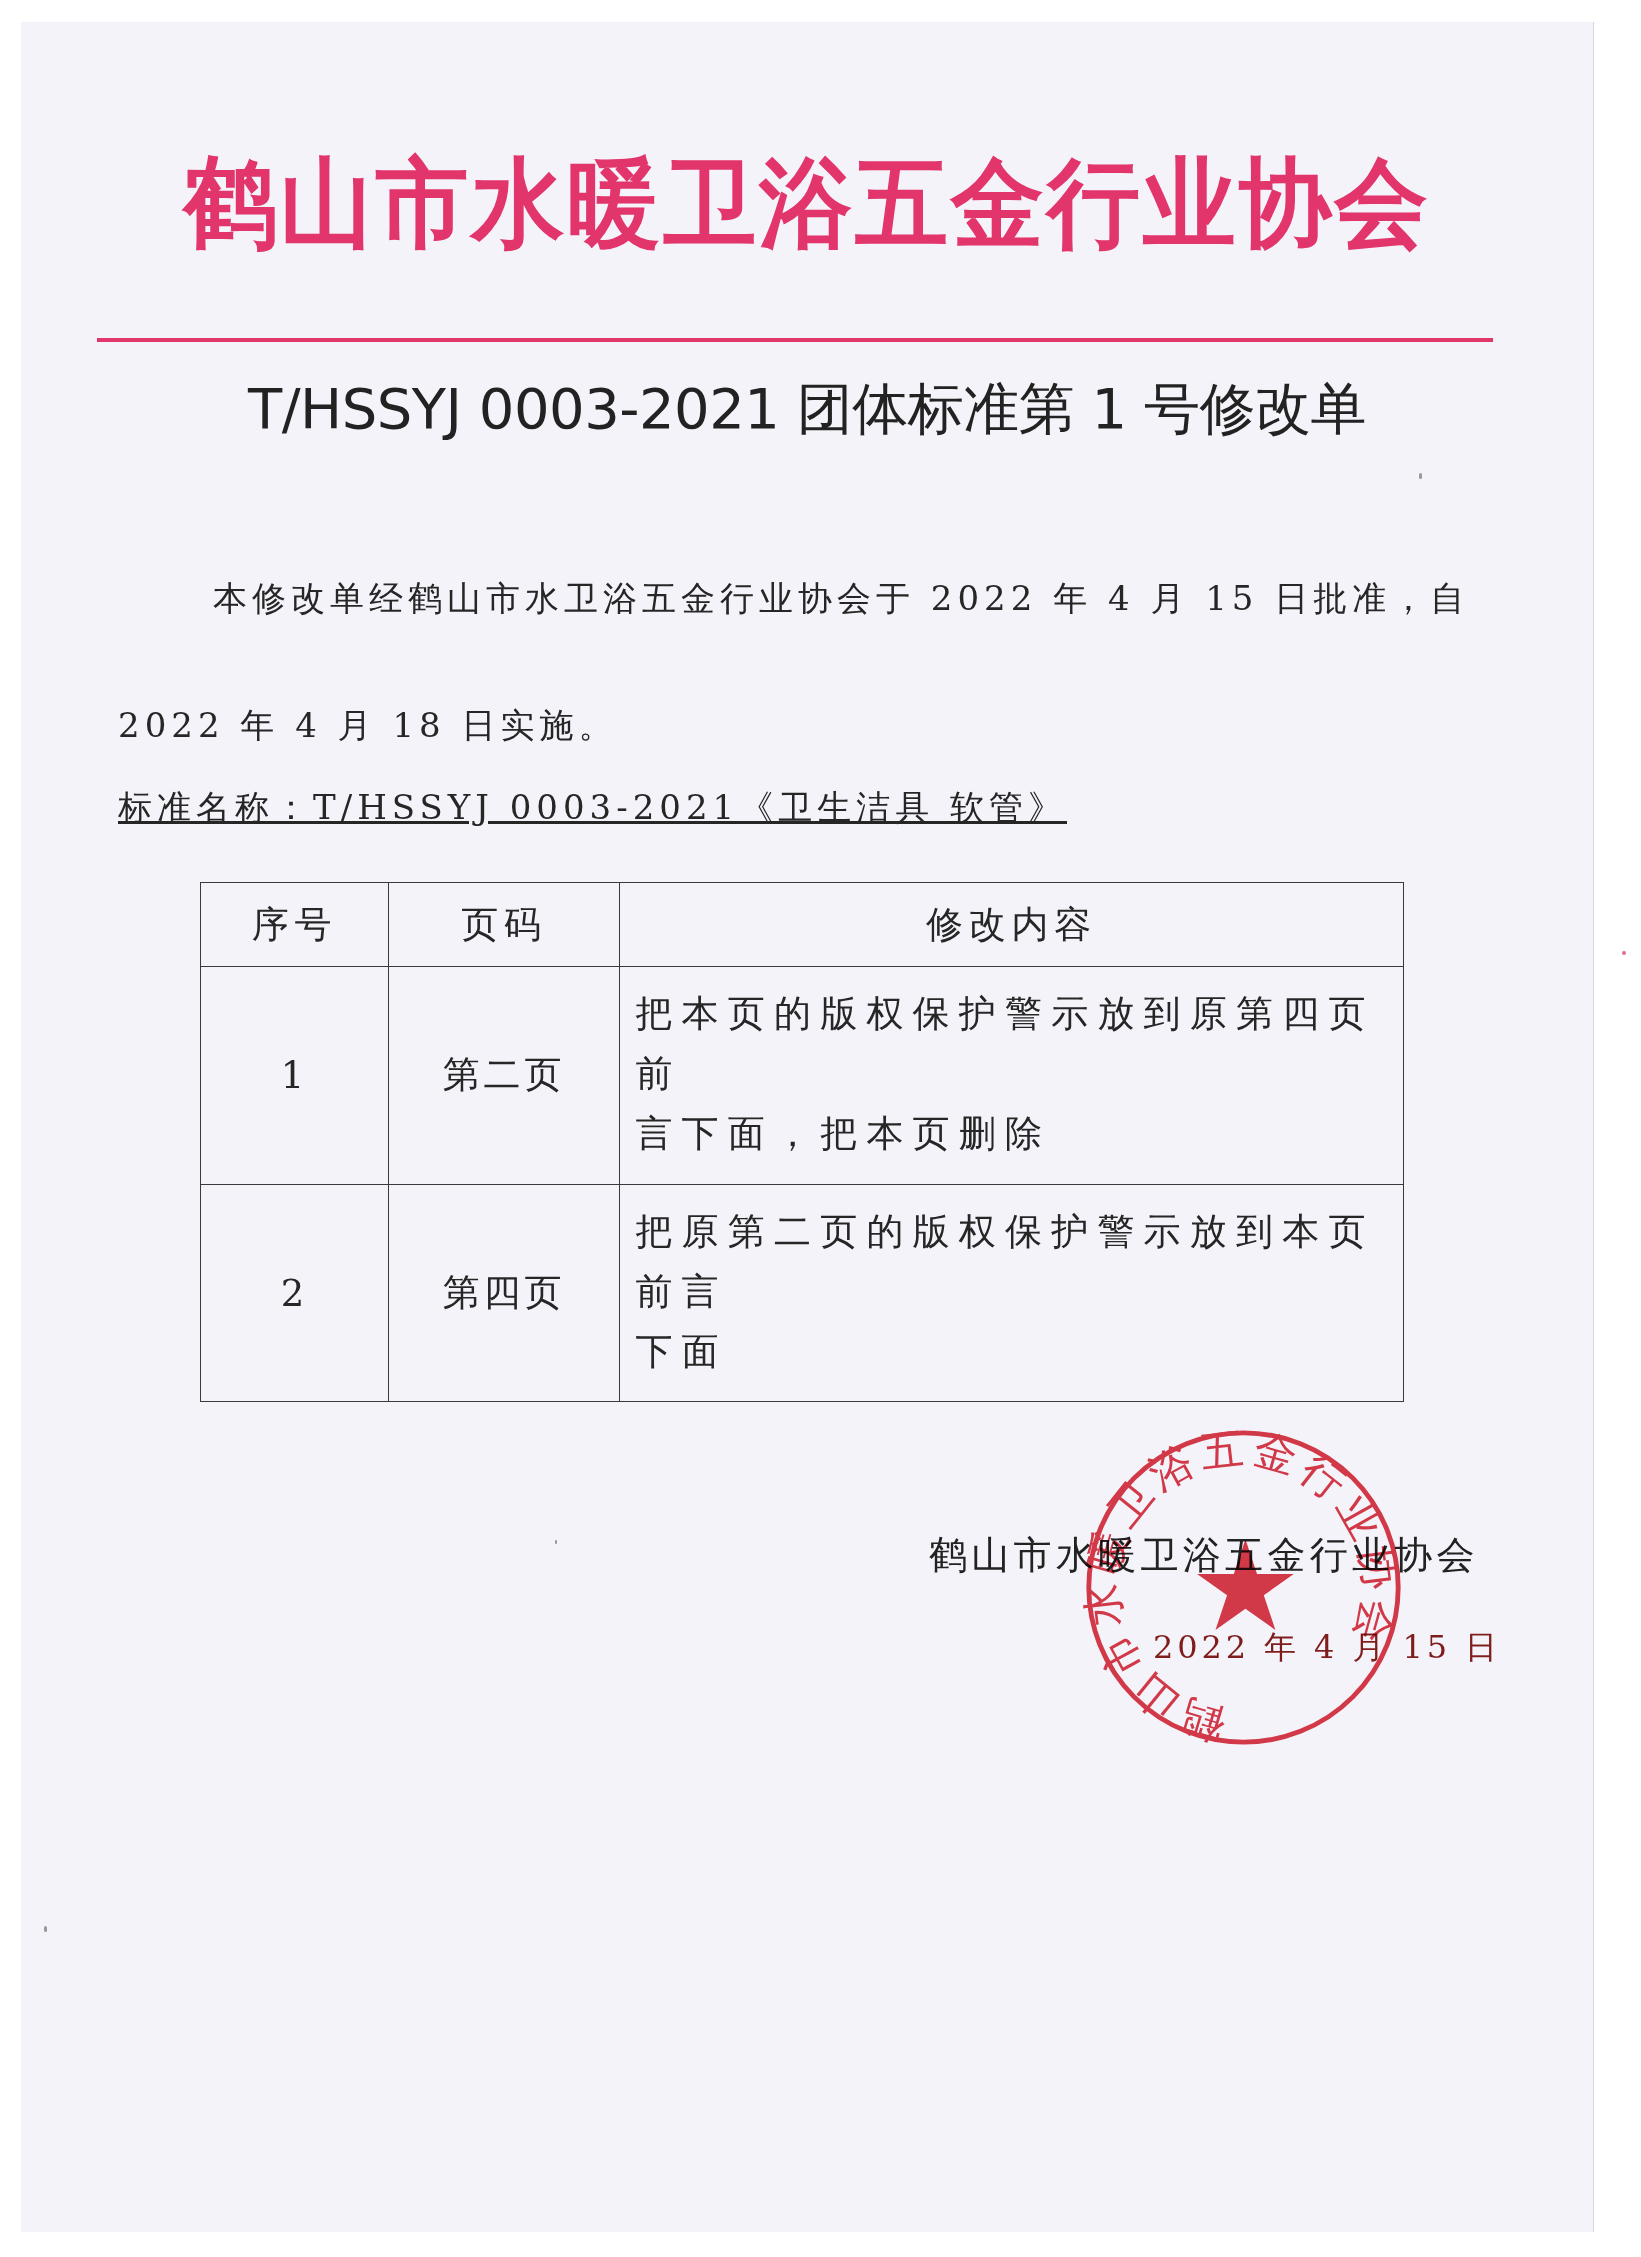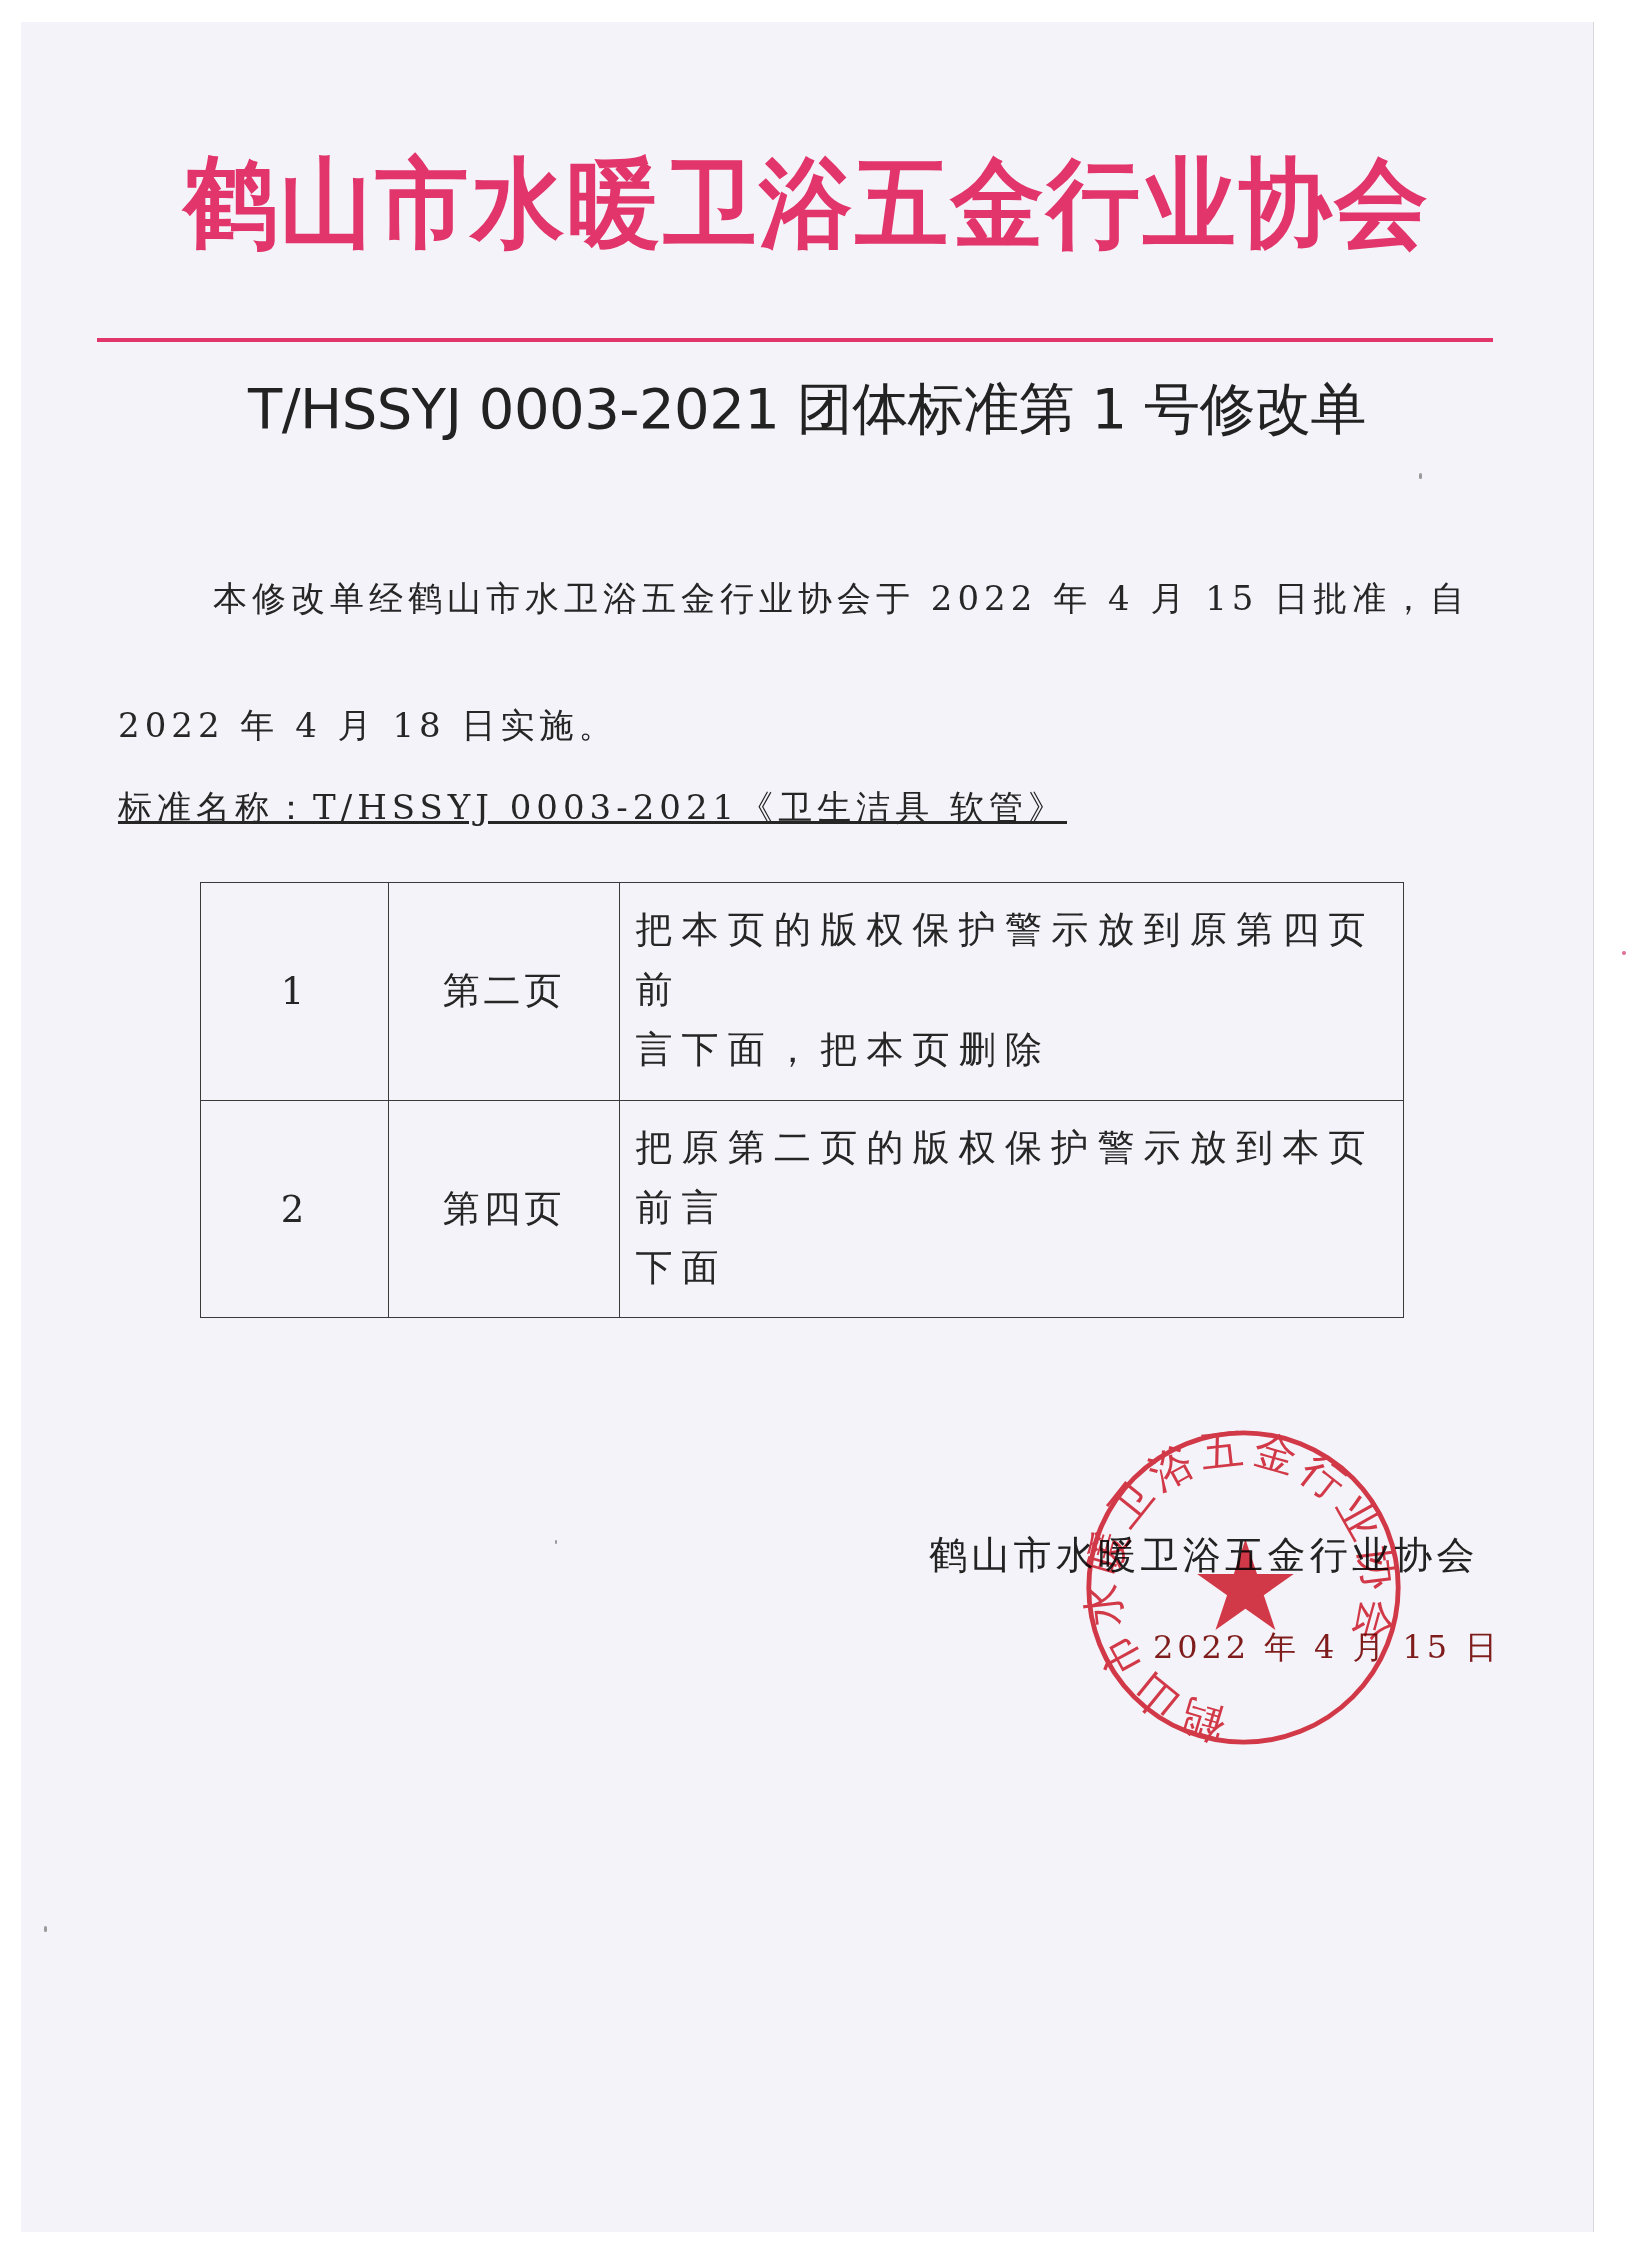--- a/index.html
+++ b/index.html
@@ -82,20 +82,25 @@
 <div class="para p2">2022 年 4 月 18 日实施。</div>
 <div class="para p3">标准名称：T/HSSYJ 0003-2021《卫生洁具 软管》</div>
 
 <table class="amend">
   <colgroup>
     <col style="width:188px">
     <col style="width:231px">
     <col style="width:784px">
   </colgroup>
   <tbody>
+      <tr>
+    <th>序号</th>
+    <th>页码</th>
+    <th>修改内容</th>
+  </tr>
   <tr class="r1">
     <td>1</td>
     <td>第二页</td>
     <td class="content">
       <div>把本页的版权保护警示放到原第四页前</div>
       <div>言下面，把本页删除</div>
     </td>
   </tr>
   <tr class="r2">
     <td>2</td>

